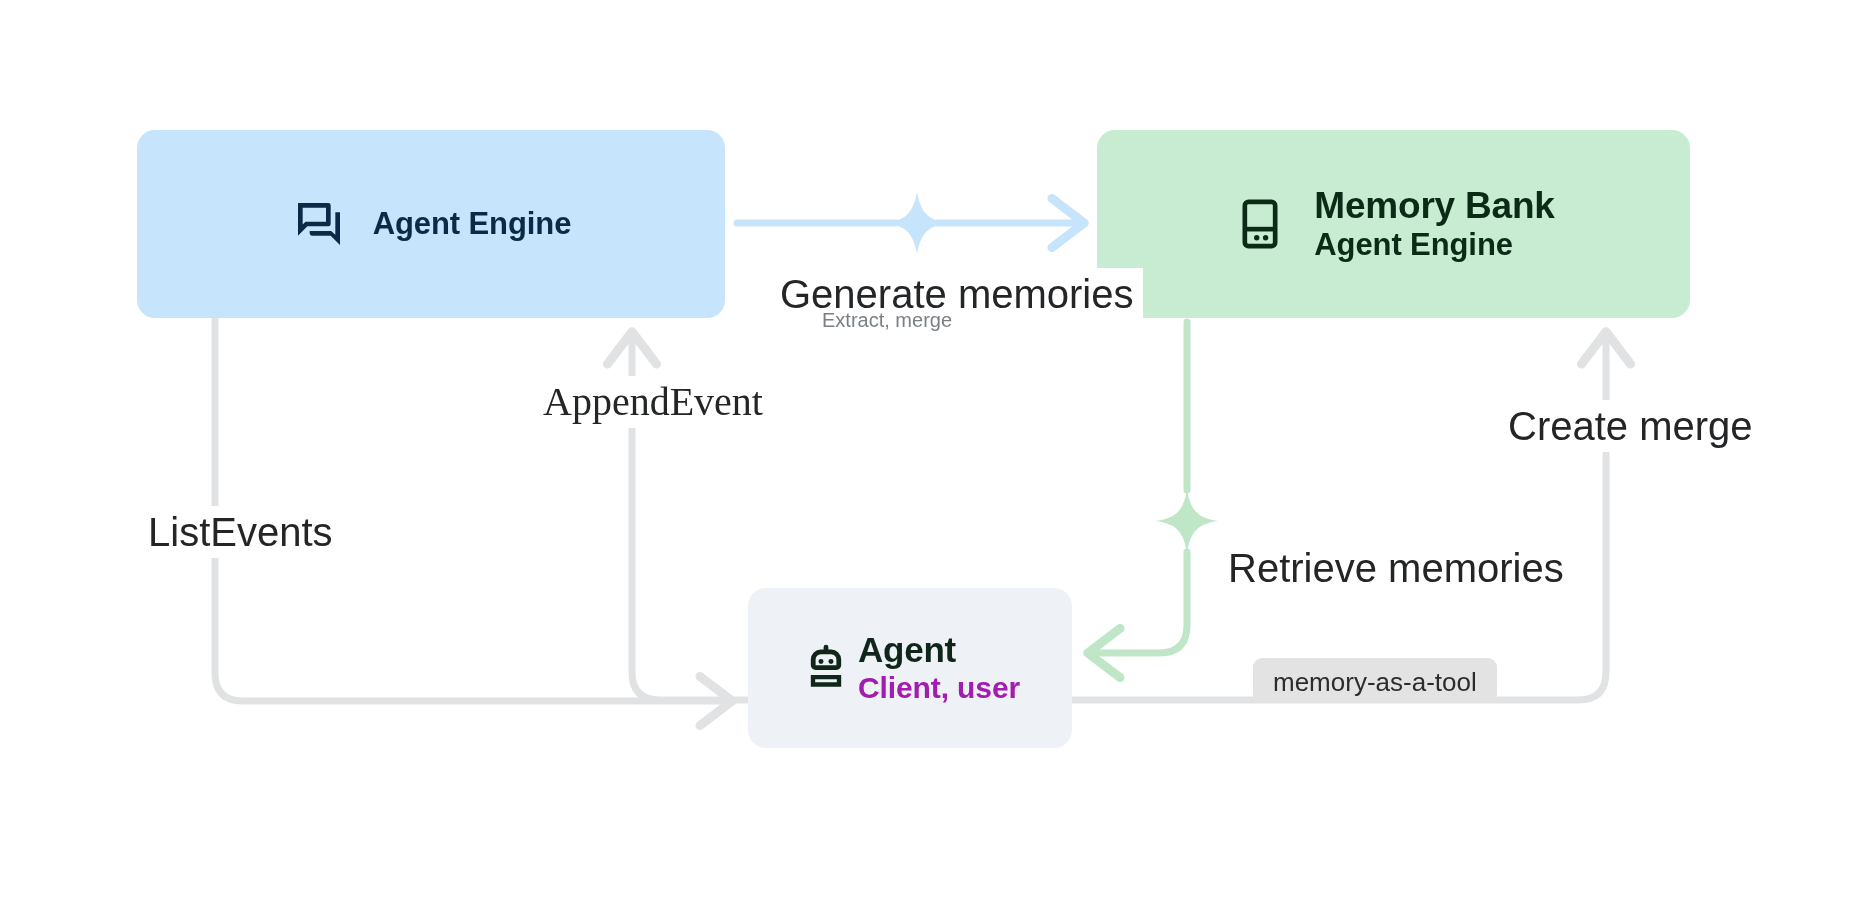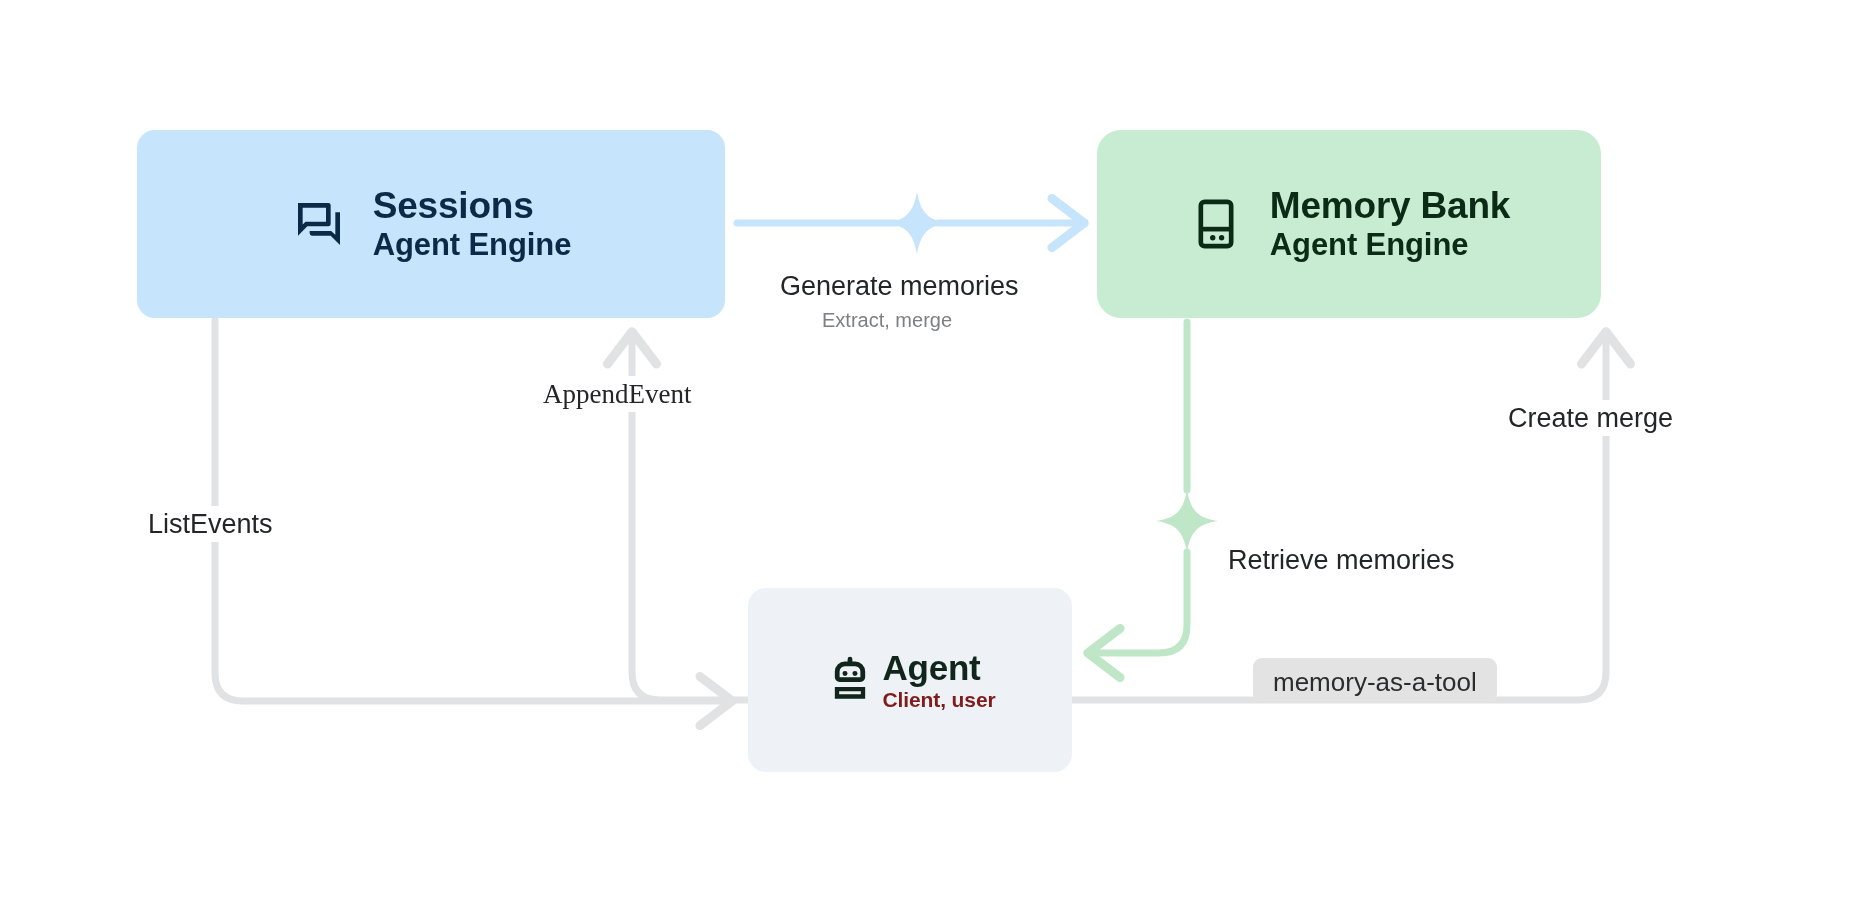--- a/index.html
+++ b/index.html
@@ -56,41 +56,40 @@
 
   
   #node-sessions {
     left: 137px; top: 130px; width: 588px; height: 188px;
     background: #c6e4fb;
   }
   #node-sessions .node-title, #node-sessions .node-sub { color: #0b2a47; }
 
   
   #node-memory-bank {
-    left: 1097px; top: 130px; width: 504px; height: 188px;
+    left: 1097px; top: 130px; width: 593px; height: 188px;
     background: #c7ecd1;
-    border-radius: 24px;
   }
   #node-memory-bank .node-title, #node-memory-bank .node-sub { color: #0c2b17; }
 
   
   #node-agent {
-    left: 748px; top: 588px; width: 324px; height: 184px;
+    left: 748px; top: 588px; width: 324px; height: 160px;
     background: #eef1f6;
     gap: 6px;
   }
   #node-agent .node-title { color: #11261a; font-size: 35px; }
-  #node-agent .node-sub { color: #7f1d1d; font-size: 21px; }
+  #node-agent .node-sub { color: #a21caf; font-size: 30px; }
 
   
   .edge-label {
     position: absolute;
     background: #ffffff;
     color: #232527;
-    font-size: 27px;
+    font-size: 40px;
     white-space: nowrap;
     padding: 2px 10px;
     line-height: 1.2;
   }
   .edge-sublabel {
     position: absolute;
     background: #ffffff;
     color: #7b8086;
     font-size: 20px;
     white-space: nowrap;
@@ -157,21 +156,20 @@
 </svg>
 
 <div class="node" id="node-sessions">
   <span class="node-icon">
     <svg width="56" height="56" viewBox="0 0 24 24" xmlns="http://www.w3.org/2000/svg">
       <path fill="#0b2a47" d="M3 3h13a1 1 0 0 1 1 1v8a1 1 0 0 1-1 1H7l-4 4V3Zm2 2v7.2L6.2 11H15V5H5Z"></path>
       <path fill="#0b2a47" d="M19 7h2v14l-4-4H9a1 1 0 0 1-1-1v-1h9.2L19 16.6V7Z"></path>
     </svg>
   </span>
   <span class="node-text">
-    <span class="node-title">Sessions</span>
     <span class="node-sub">Agent Engine</span>
   </span>
 </div>
 
 <div class="node" id="node-memory-bank">
   <span class="node-icon">
     <svg width="56" height="56" viewBox="0 0 24 24" xmlns="http://www.w3.org/2000/svg">
       <rect x="5.5" y="2.5" width="13" height="19" rx="1.6" fill="none" stroke="#0c2b17" stroke-width="2"></rect>
       <line x1="5.5" y1="14.2" x2="18.5" y2="14.2" stroke="#0c2b17" stroke-width="2"></line>
       <circle cx="10.6" cy="17.9" r="1.15" fill="#0c2b17"></circle>

